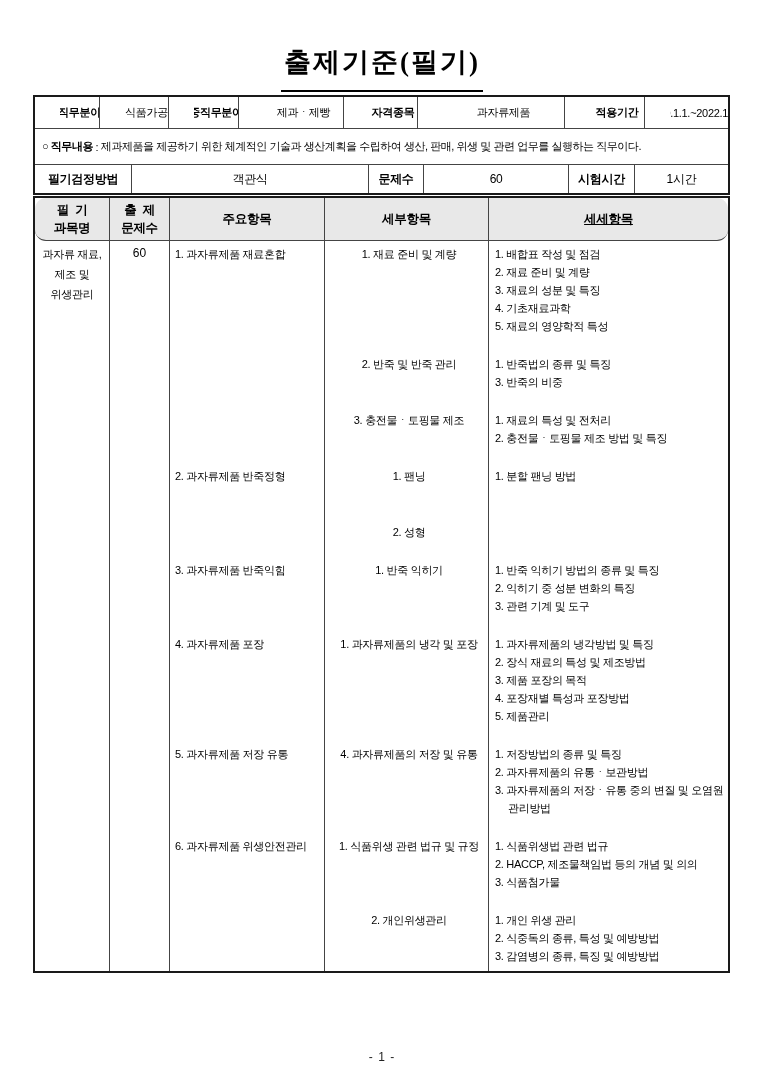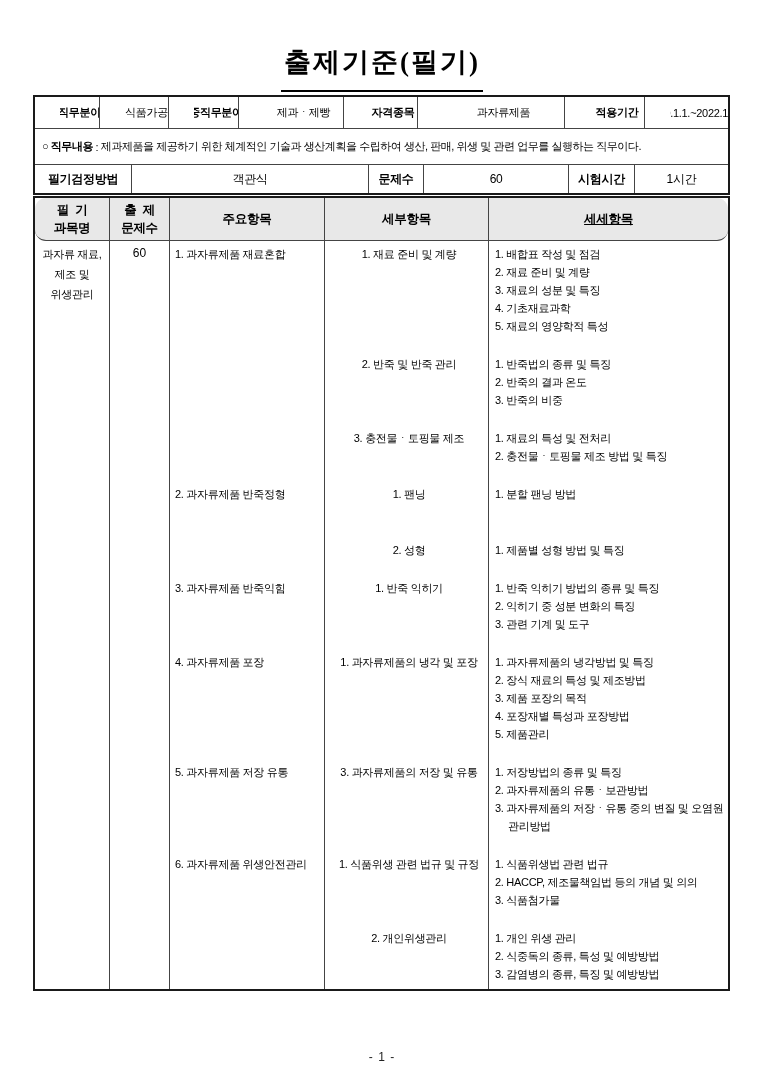--- a/index.html
+++ b/index.html
@@ -151,57 +151,53 @@
           <div class="detail-line">1. 배합표 작성 및 점검</div>
           <div class="detail-line">2. 재료 준비 및 계량</div>
           <div class="detail-line">3. 재료의 성분 및 특징</div>
           <div class="detail-line">4. 기초재료과학</div>
           <div class="detail-line">5. 재료의 영양학적 특성</div>
         </div>
         <div class="b-cell b-c3 gap1"></div>
         <div class="b-cell b-c4 gap1">2. 반죽 및 반죽 관리</div>
         <div class="b-cell b-c5 gap1">
           <div class="detail-line">1. 반죽법의 종류 및 특징</div>
-          <div class="detail-line">2. 반죽의 결과 온도</div>
           <div class="detail-line">3. 반죽의 비중</div>
         </div>
         <div class="b-cell b-c3 gap1"></div>
         <div class="b-cell b-c4 gap1">3. 충전물ㆍ토핑물 제조</div>
         <div class="b-cell b-c5 gap1">
           <div class="detail-line">1. 재료의 특성 및 전처리</div>
           <div class="detail-line">2. 충전물ㆍ토핑물 제조 방법 및 특징</div>
         </div>
         <div class="b-cell b-c3 gap2">2. 과자류제품 반죽정형</div>
         <div class="b-cell b-c4 gap2">1. 팬닝</div>
         <div class="b-cell b-c5 gap2">
           <div class="detail-line">1. 분할 팬닝 방법</div>
         </div>
         <div class="b-cell b-c3 gap1"></div>
         <div class="b-cell b-c4 gap1">2. 성형</div>
-        <div class="b-cell b-c5 gap1">
-          <div class="detail-line">1. 제품별 성형 방법 및 특징</div>
-        </div>
         <div class="b-cell b-c3 gap1">3. 과자류제품 반죽익힘</div>
         <div class="b-cell b-c4 gap1">1. 반죽 익히기</div>
         <div class="b-cell b-c5 gap1">
           <div class="detail-line">1. 반죽 익히기 방법의 종류 및 특징</div>
           <div class="detail-line">2. 익히기 중 성분 변화의 특징</div>
           <div class="detail-line">3. 관련 기계 및 도구</div>
         </div>
         <div class="b-cell b-c3 gap1">4. 과자류제품 포장</div>
         <div class="b-cell b-c4 gap1">1. 과자류제품의 냉각 및 포장</div>
         <div class="b-cell b-c5 gap1">
           <div class="detail-line">1. 과자류제품의 냉각방법 및 특징</div>
           <div class="detail-line">2. 장식 재료의 특성 및 제조방법</div>
           <div class="detail-line">3. 제품 포장의 목적</div>
           <div class="detail-line">4. 포장재별 특성과 포장방법</div>
           <div class="detail-line">5. 제품관리</div>
         </div>
         <div class="b-cell b-c3 gap1">5. 과자류제품 저장 유통</div>
-        <div class="b-cell b-c4 gap1">3. 과자류제품의 저장 및 유통</div>
+        <div class="b-cell b-c4 gap1">4. 과자류제품의 저장 및 유통</div>
         <div class="b-cell b-c5 gap1">
           <div class="detail-line">1. 저장방법의 종류 및 특징</div>
           <div class="detail-line">2. 과자류제품의 유통ㆍ보관방법</div>
           <div class="detail-line">3. 과자류제품의 저장ㆍ유통 중의 변질 및 오염원 관리방법</div>
         </div>
         <div class="b-cell b-c3 gap1">6. 과자류제품 위생안전관리</div>
         <div class="b-cell b-c4 gap1">1. 식품위생 관련 법규 및 규정</div>
         <div class="b-cell b-c5 gap1">
           <div class="detail-line">1. 식품위생법 관련 법규</div>
           <div class="detail-line">2. HACCP, 제조물책임법 등의 개념 및 의의</div>

